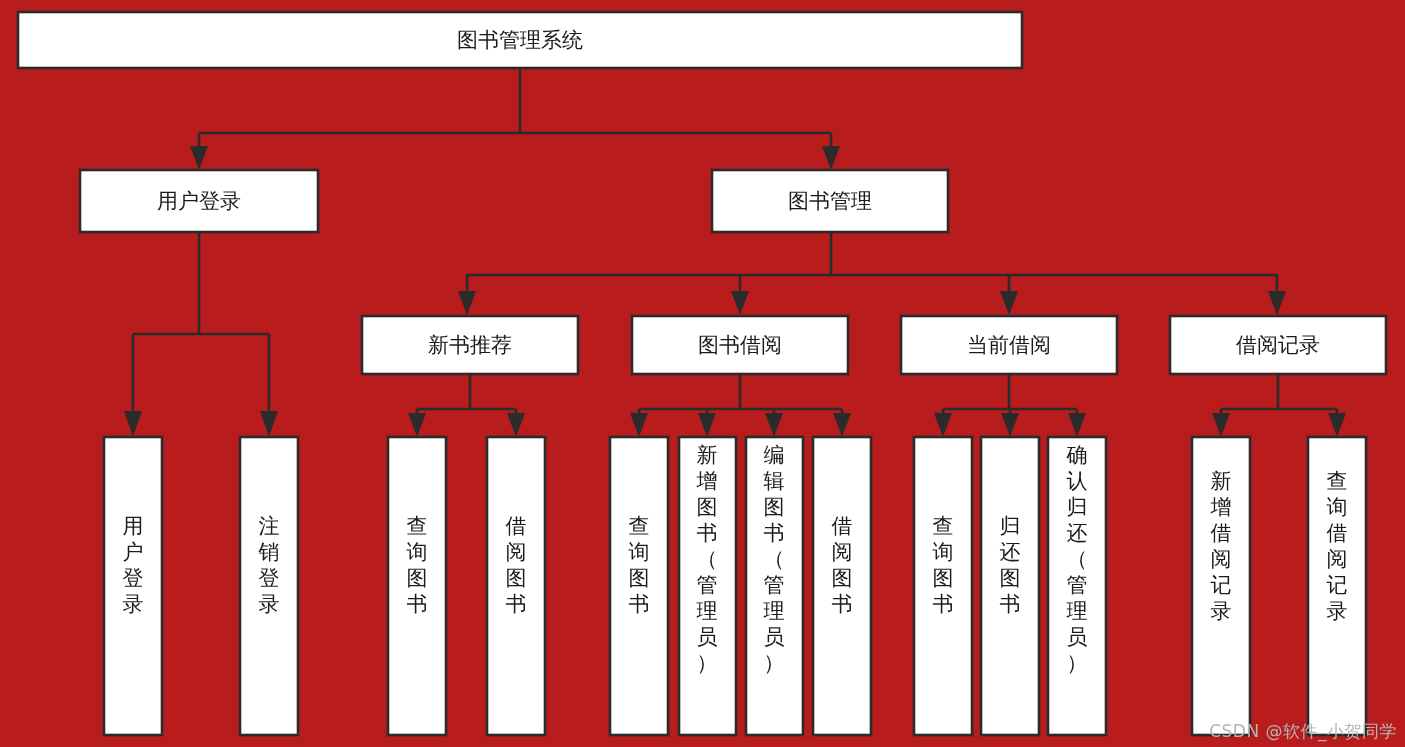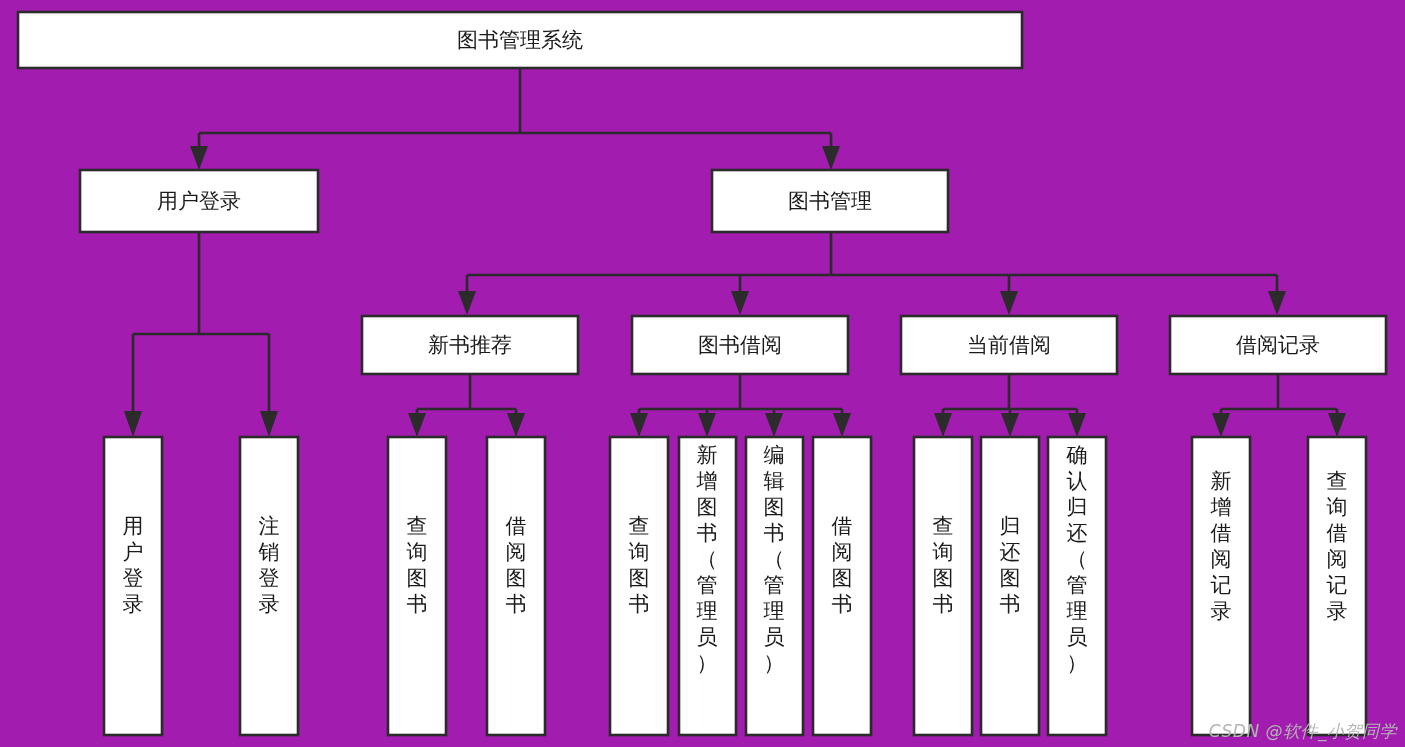--- a/index.html
+++ b/index.html
@@ -11,21 +11,21 @@
   body {
     width: 1405px;
     height: 747px;
     font-family: "DejaVu Sans", "Liberation Sans", sans-serif;
     overflow: hidden;
   }
   #diagram-root {
     position: relative;
     width: 1405px;
     height: 747px;
-    background: #a21caf;
+    background: #b91c1c;
   }
   svg#tree-svg {
     position: absolute;
     left: 0;
     top: 0;
     width: 1405px;
     height: 747px;
     display: block;
   }
   .node-box {
@@ -61,21 +61,20 @@
     position: absolute;
     right: 8px;
     bottom: 4px;
     font-family: "DejaVu Sans", "Liberation Sans", sans-serif;
     font-size: 17px;
     color: #b4b4b4;
     letter-spacing: 0.5px;
     white-space: nowrap;
     user-select: none;
     pointer-events: none;
-    font-style: italic;
   }
 </style>
 </head>
 <body>
 
 <div id="diagram-root">
 
   <svg id="tree-svg" viewBox="0 0 1405 747">
 
     <g>

